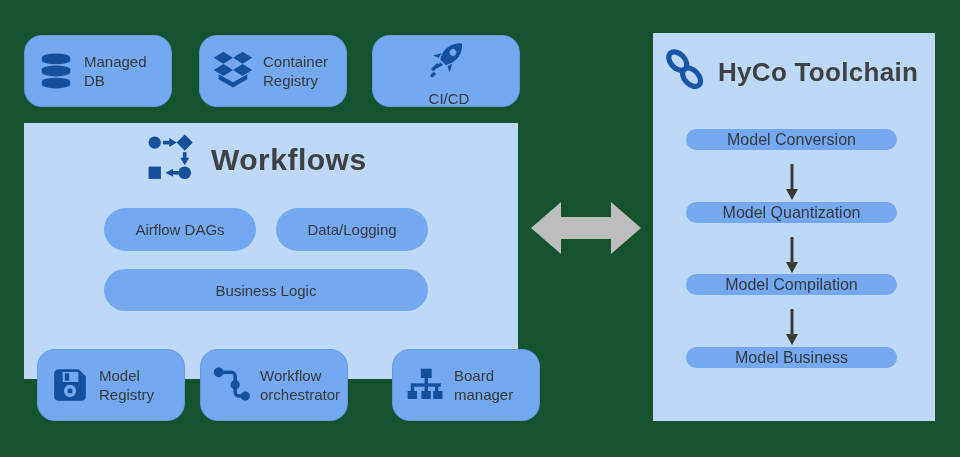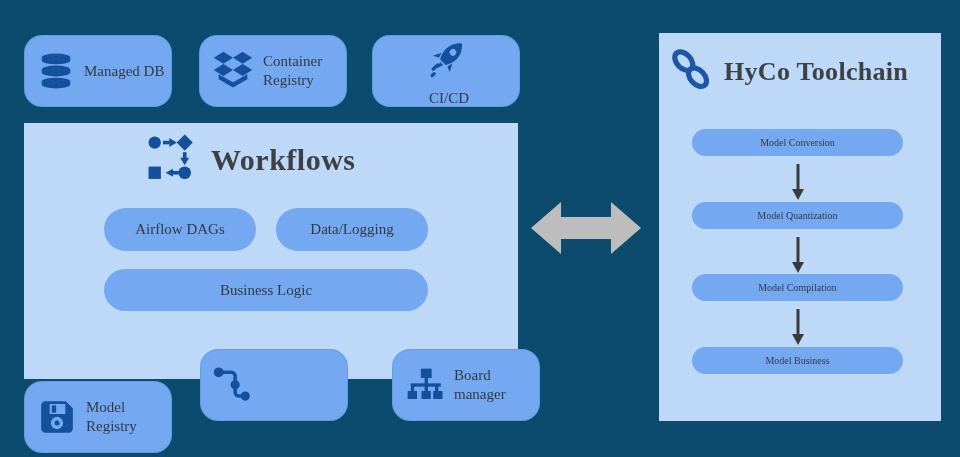--- a/index.html
+++ b/index.html
@@ -1,19 +1,19 @@
 <!DOCTYPE html>
 <html><head>
 <meta charset="utf-8">
 <style>
   html,body{margin:0;padding:0;}
   body{background:#ffffff;}
   .stage{
-    position:relative;width:960px;height:457px;background:#0c4a6e;
-    font-family:Liberation Serif, serif;overflow:hidden;
+    position:relative;width:960px;height:457px;background:#14532d;
+    font-family:Liberation Sans, sans-serif;overflow:hidden;
   }
   
   .node{
     position:absolute;width:148px;height:72px;background:#74a9f1;
     border-radius:18px;display:flex;align-items:center;
     box-sizing:border-box;padding:0 6px 0 12px;gap:9px;
     border:1px solid rgba(21,80,156,0.15);
   }
   .node .icon{flex:0 0 auto;display:flex;align-items:center;justify-content:center;}
   .node .label{
@@ -26,27 +26,27 @@
   .wf-title{font-size:30px;font-weight:bold;color:#3d4144;letter-spacing:0.5px;}
   .pill{
     position:absolute;background:#74a9f1;border-radius:22px;
     display:flex;align-items:center;justify-content:center;
     font-size:15px;color:#333a42;
   }
   #pill-airflow{left:80px;top:85px;width:152px;height:43px;}
   #pill-datalogging{left:252px;top:85px;width:152px;height:43px;}
   #pill-business{left:80px;top:146px;width:324px;height:42px;}
 
-  #toolchain-panel{left:653px;top:33px;width:282px;height:388px;margin-left:6px;}
+  #toolchain-panel{left:653px;top:33px;width:282px;height:388px;}
   .tc-header{position:absolute;left:11px;top:14px;display:flex;align-items:center;gap:12px;}
   .tc-title{font-size:26px;font-weight:bold;color:#3d4144;letter-spacing:0.3px;}
   .tc-step{
-    position:absolute;left:33px;width:211px;height:27px;background:#74a9f1;
+    position:absolute;left:33px;width:211px;height:21px;background:#74a9f1;
     border-radius:17px;display:flex;align-items:center;justify-content:center;
-    font-size:10px;color:#333a42;
+    font-size:16px;color:#333a42;
   }
   #tc-step-0{top:96px;}
   #tc-step-1{top:169px;text-align:center;}
   #tc-step-2{top:241px;}
   #tc-step-3{top:314px;}
   .tc-arrow{position:absolute;left:132px;width:14px;height:36px;}
   #tc-arrow-0{top:131px;}
   #tc-arrow-1{top:204px;}
   #tc-arrow-2{top:276px;}
 
@@ -122,21 +122,21 @@
           </g>
         </svg>
       </span>
       <span class="wf-title">Workflows</span>
     </div>
     <div class="pill" id="pill-airflow">Airflow DAGs</div>
     <div class="pill" id="pill-business">Business Logic</div>
     <div class="pill" id="pill-datalogging">Data/Logging</div>
   </div>
 
-  <div class="node" style="left:24px;top:349px;margin-top:32px;">
+  <div class="node" style="left:37px;top:349px;">
     <span class="icon">
       <svg width="40" height="42" viewBox="0 0 24 24">
         <g fill="#15509c">
           <path d="M5 2.5h12.2L21.5 6.8V19a2.5 2.5 0 0 1-2.5 2.5H5A2.5 2.5 0 0 1 2.5 19V5A2.5 2.5 0 0 1 5 2.5z"></path>
           <rect x="7.6" y="4.2" width="9.4" height="6" fill="#74a9f1"></rect>
           <rect x="8.9" y="5" width="2.6" height="4.4" fill="#15509c"></rect>
           <circle cx="12" cy="15.6" r="3.7" fill="#74a9f1"></circle>
           <circle cx="12" cy="15.6" r="1.5" fill="#15509c"></circle>
         </g>
       </svg>
@@ -149,20 +149,21 @@
       <svg width="38" height="42" viewBox="0 0 24 24">
         <g fill="#15509c">
           <circle cx="3.6" cy="4" r="3.1"></circle>
           <path d="M6 2.9h5.5a3.6 3.6 0 0 1 3.6 3.6v2.6h-2.2V6.5a1.4 1.4 0 0 0-1.4-1.4H6z"></path>
           <circle cx="14" cy="11.8" r="2.9"></circle>
           <path d="M12.9 14.2h2.2v2.3a1.4 1.4 0 0 0 1.4 1.4h1.5v2.2h-1.5a3.6 3.6 0 0 1-3.6-3.6z"></path>
           <circle cx="20.4" cy="19" r="2.9"></circle>
         </g>
       </svg>
     </span>
+    <span class="label">Workflow orchestrator</span>
   </div>
 
   <div class="node" style="left:372px;top:349px;margin-left:20px;">
     <span class="icon">
       <svg width="40" height="40" viewBox="0 0 24 24">
         <g fill="#15509c">
           <rect x="9.5" y="2.2" width="6.5" height="5.6"></rect>
           <rect x="11.75" y="7.8" width="2" height="4.2"></rect>
           <rect x="3.5" y="11" width="18" height="2"></rect>
           <rect x="3.5" y="12" width="2" height="3.6"></rect>

